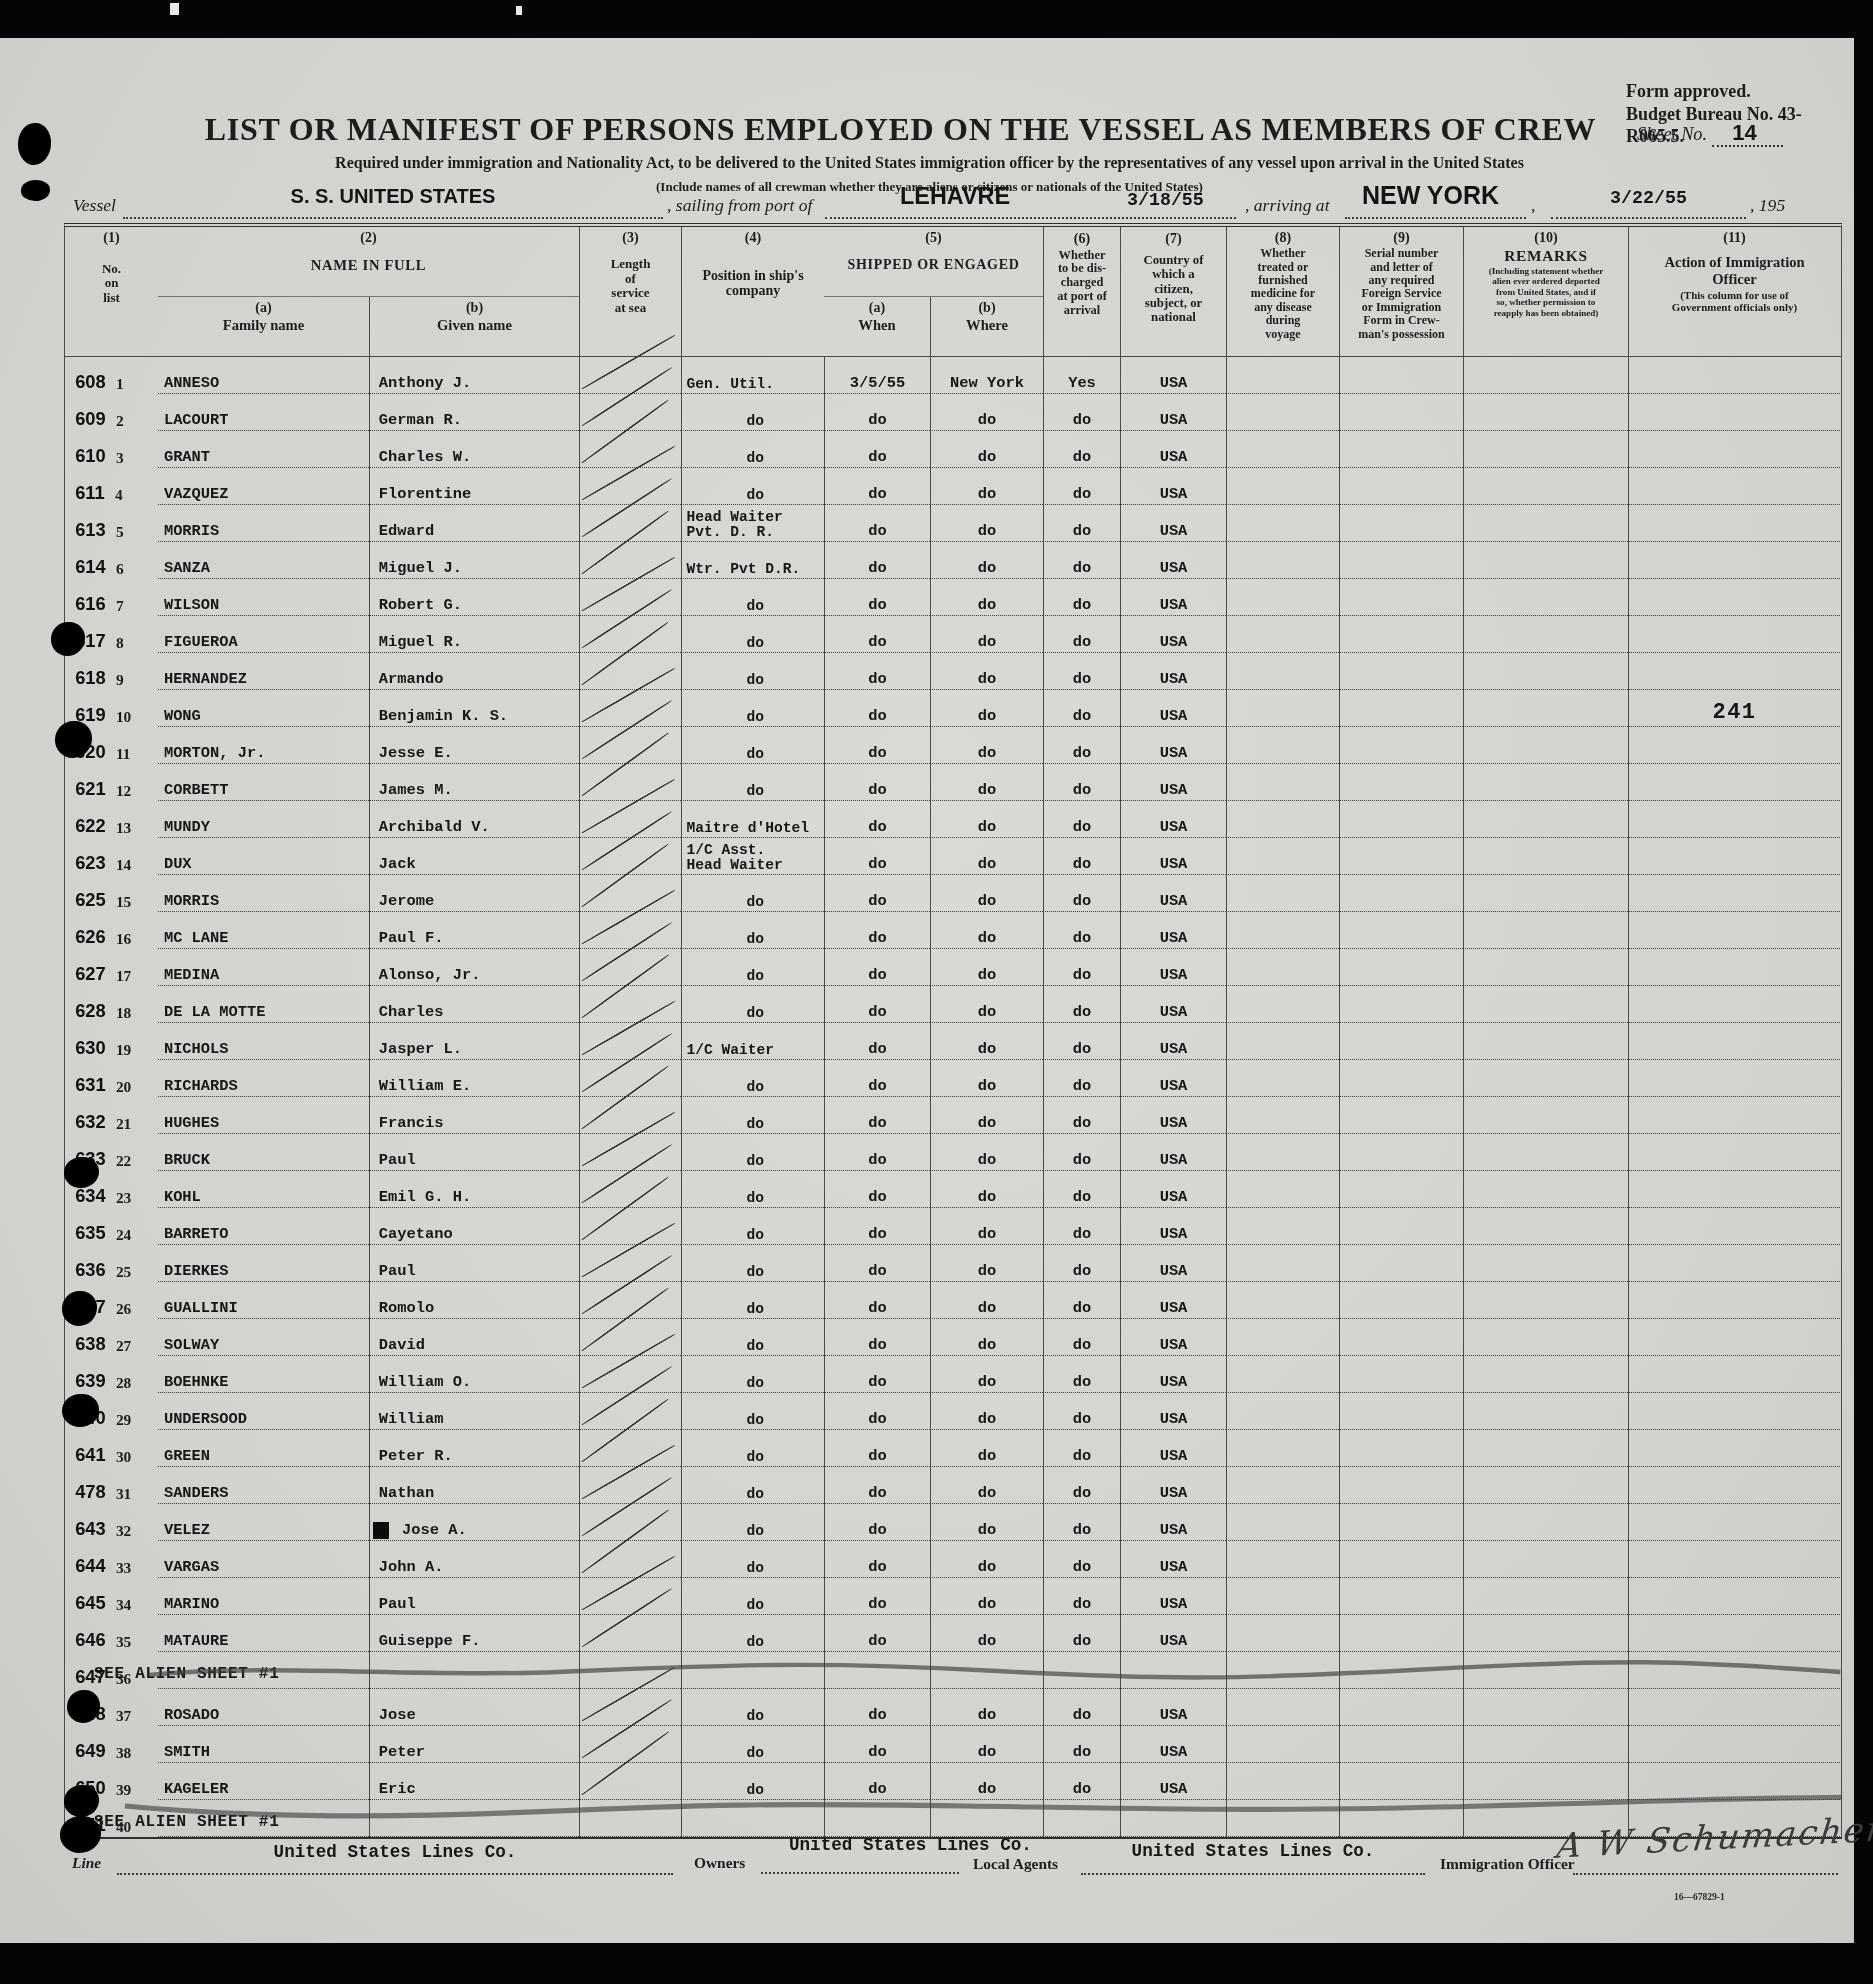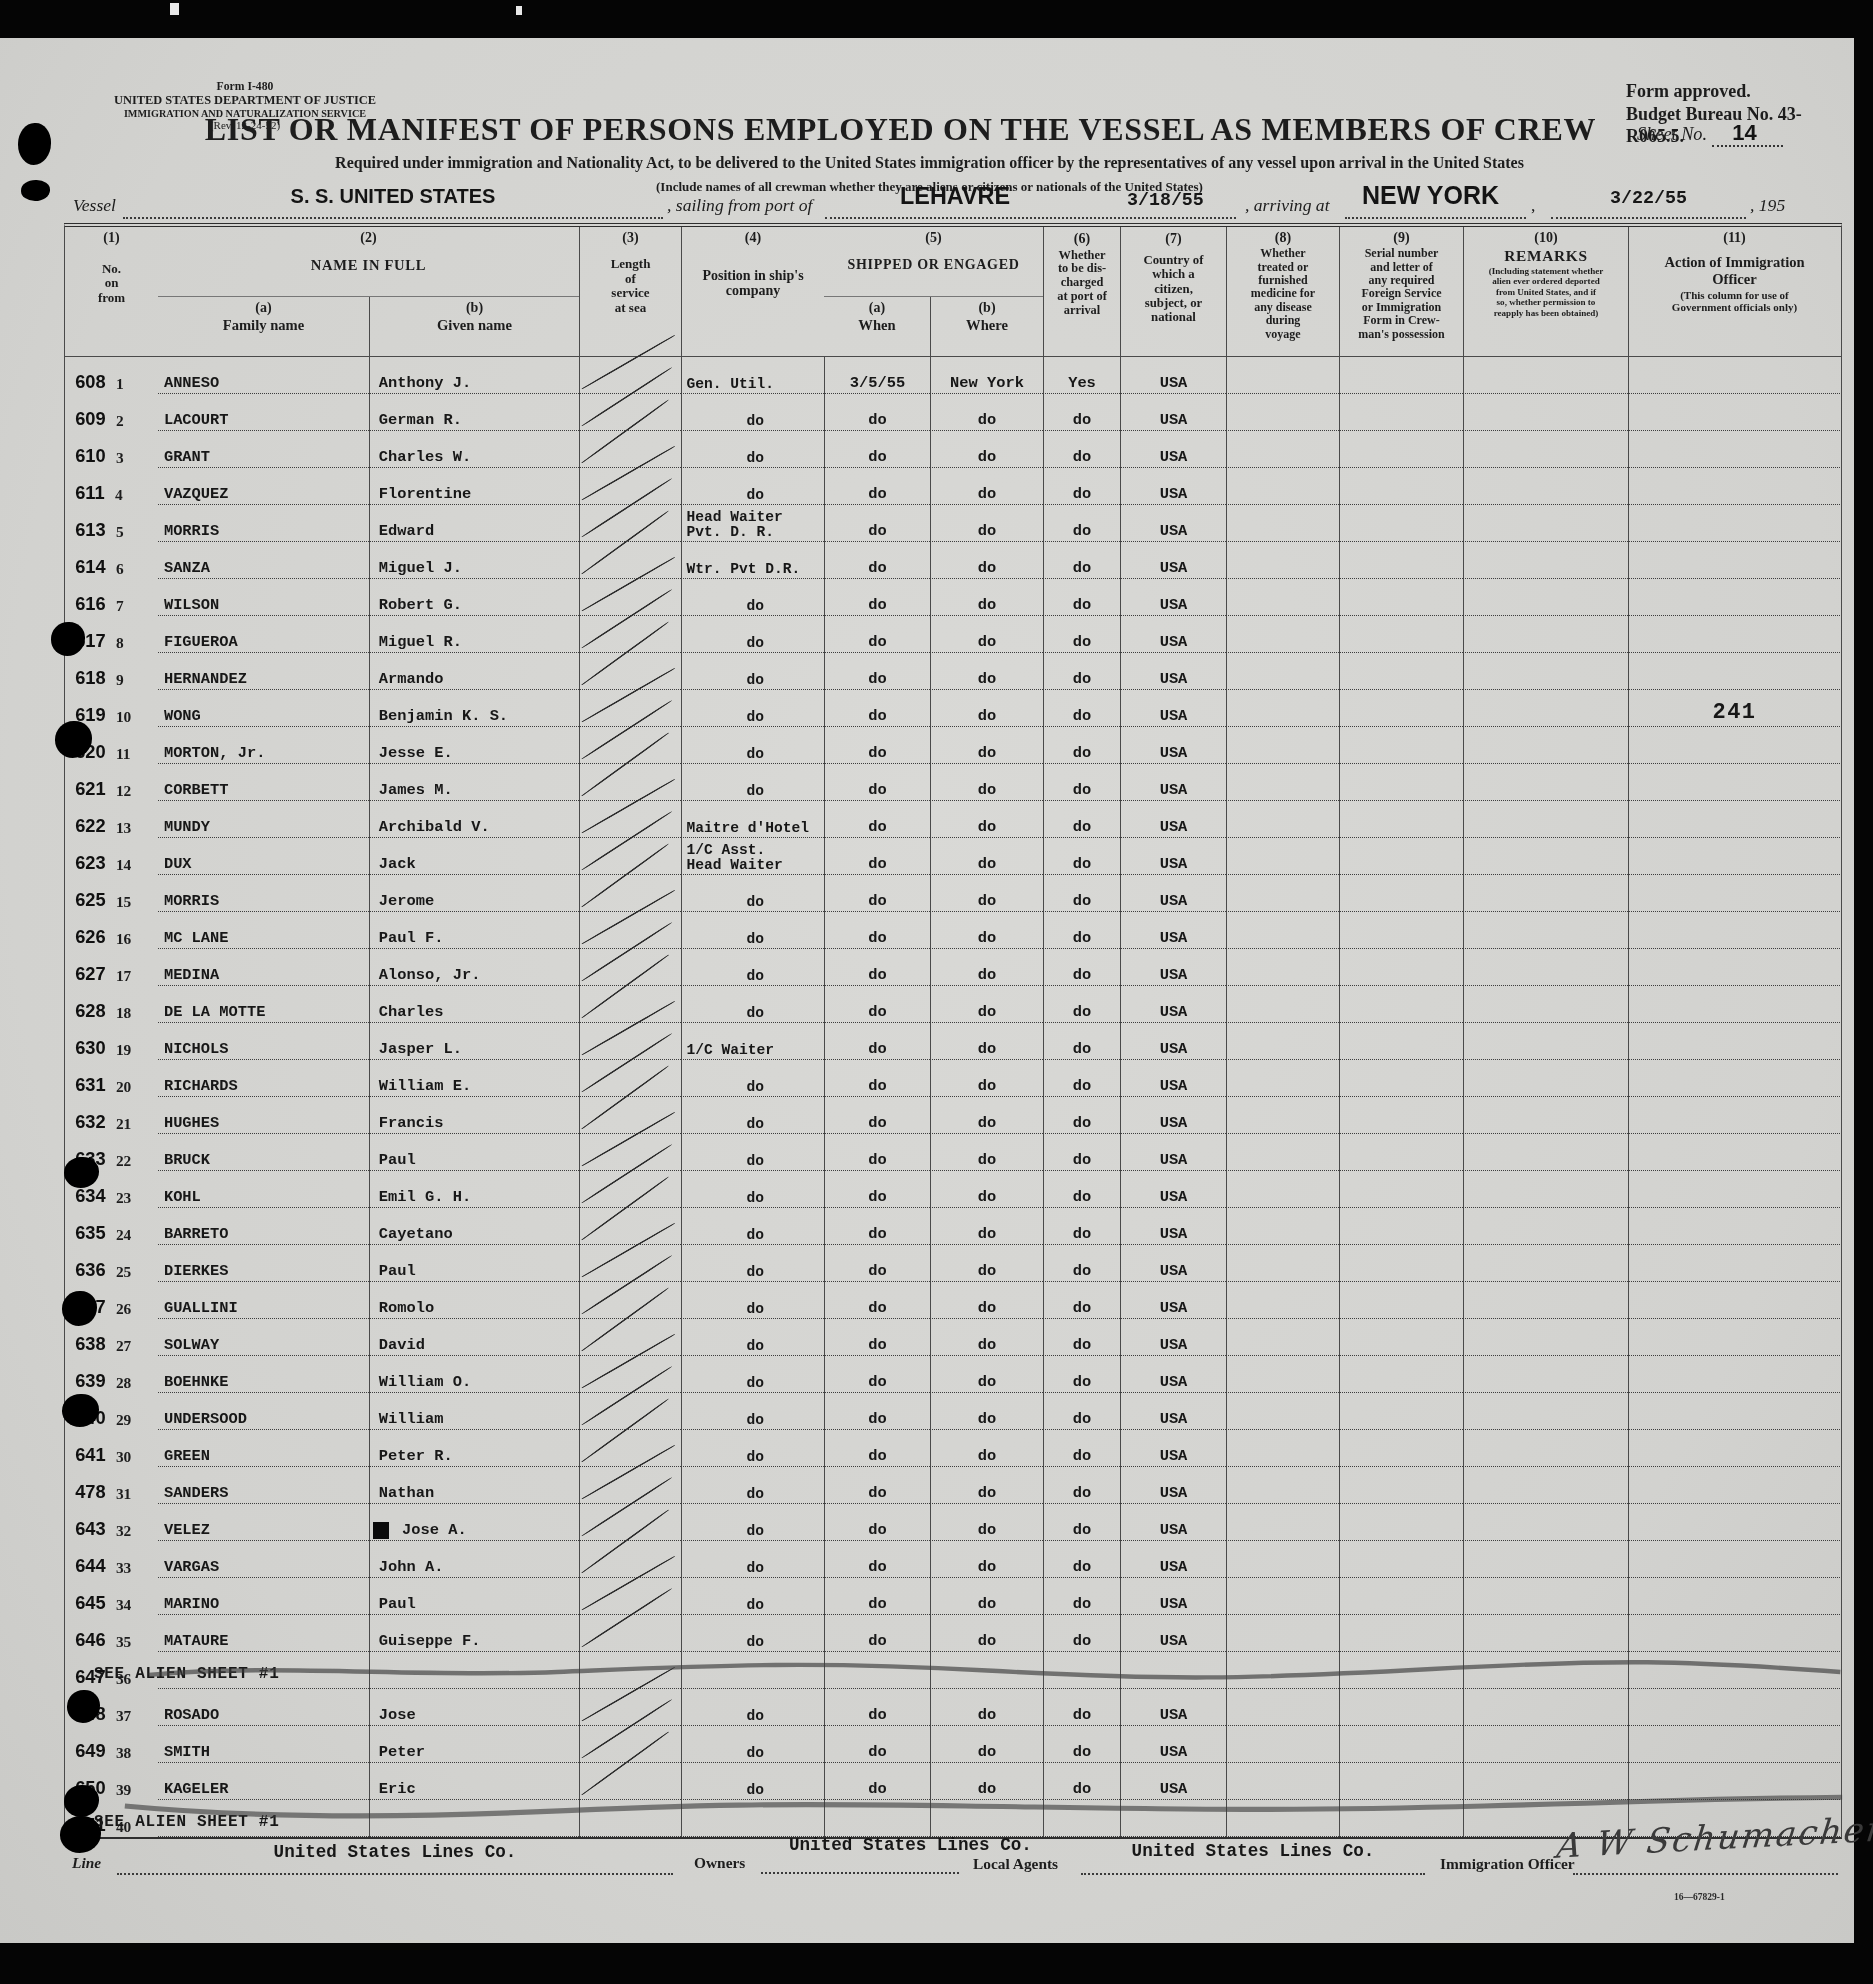--- a/index.html
+++ b/index.html
@@ -67,26 +67,20 @@
   .wavy{position:absolute;z-index:5;}
 </style>
 </head>
 <body>
 
 <div class="speck" style="left:170px;top:2.9px;width:8.8px;height:11.7px;"></div>
 <div class="speck" style="left:516px;top:5.9px;width:5.9px;height:8.8px;"></div>
 
 <div class="page">
 
-  <div class="abs agency printed">
-    <div style="font-size:11.7px;">Form I-480</div>
-    <div style="font-size:12.4px;">UNITED STATES DEPARTMENT OF JUSTICE</div>
-    <div style="font-size:10.2px;">IMMIGRATION AND NATURALIZATION SERVICE</div>
-    <div style="font-size:11px;font-weight:normal;">(Rev. 12-24-52)</div>
-  </div>
 
   <div class="abs approved printed">
     <div>Form approved.</div>
     <div>Budget Bureau No. 43-R065.5.</div>
   </div>
 
   <div class="abs title printed">LIST OR MANIFEST OF PERSONS EMPLOYED ON THE VESSEL AS MEMBERS OF CREW</div>
   <div class="abs sheetno">
     <span class="ital printed">Sheet No.</span>
     <span class="typedbig" style="font-size:22px;border-bottom:2.2px dotted #333;padding:0 26px 0 20.5px;">14</span>
@@ -109,21 +103,21 @@
     <span class="abs dotted" style="left:1551px;top:138px;width:195px;height:41px;text-align:center;"><span class="typed" style="font-size:18.3px;line-height:44px;">3/22/55</span></span>
     <span class="abs ital printed" style="left:1750px;top:157px;font-size:17.6px;">, 195</span>
   </div>
 
   <div class="table">
     <div class="thead grid">
       <div class="hc" style="grid-column:1;grid-row:1/3;">
         <span class="num">(1)</span>
         <span class="pre" style="margin-top:14.6px;">No.
 on
-from</span>
+list</span>
       </div>
       <div class="hc groupline" style="grid-column:2/4;grid-row:1;">
         <span class="num">(2)</span>
         <span style="margin-top:10.2px;letter-spacing:0.7px;font-size:14.6px;">NAME IN FULL</span>
       </div>
       <div class="hc" style="grid-column:2;grid-row:2;">
         <span class="num">(a)</span>
         <span style="font-size:14.6px;">Family name</span>
       </div>
       <div class="hc bl" style="grid-column:3;grid-row:2;">

